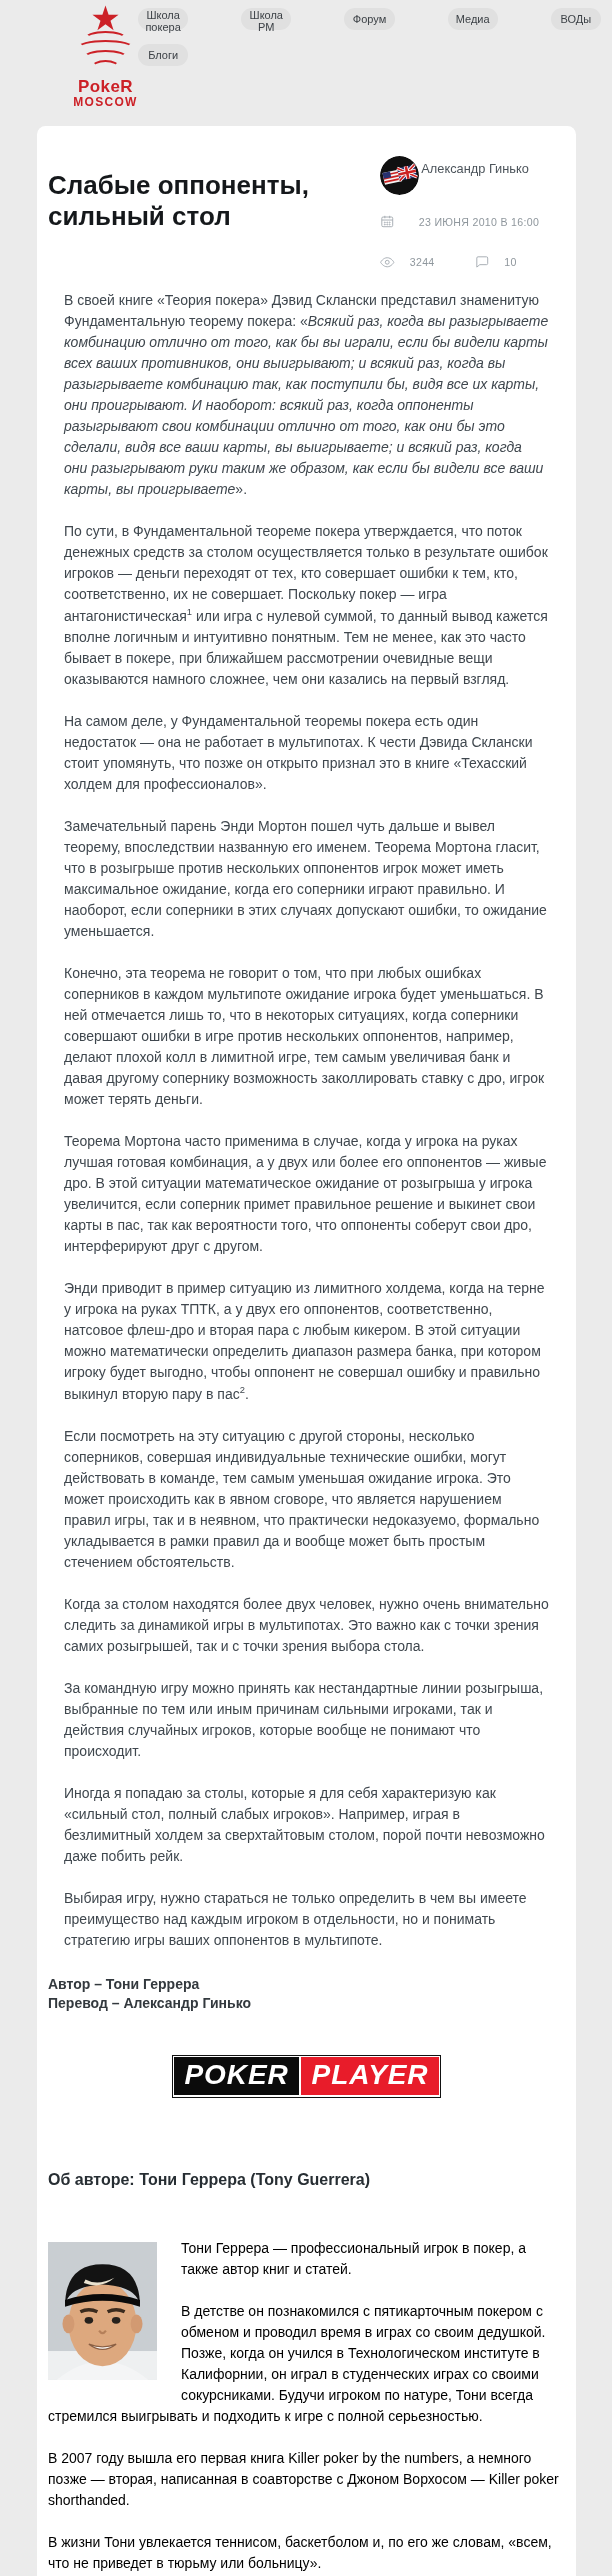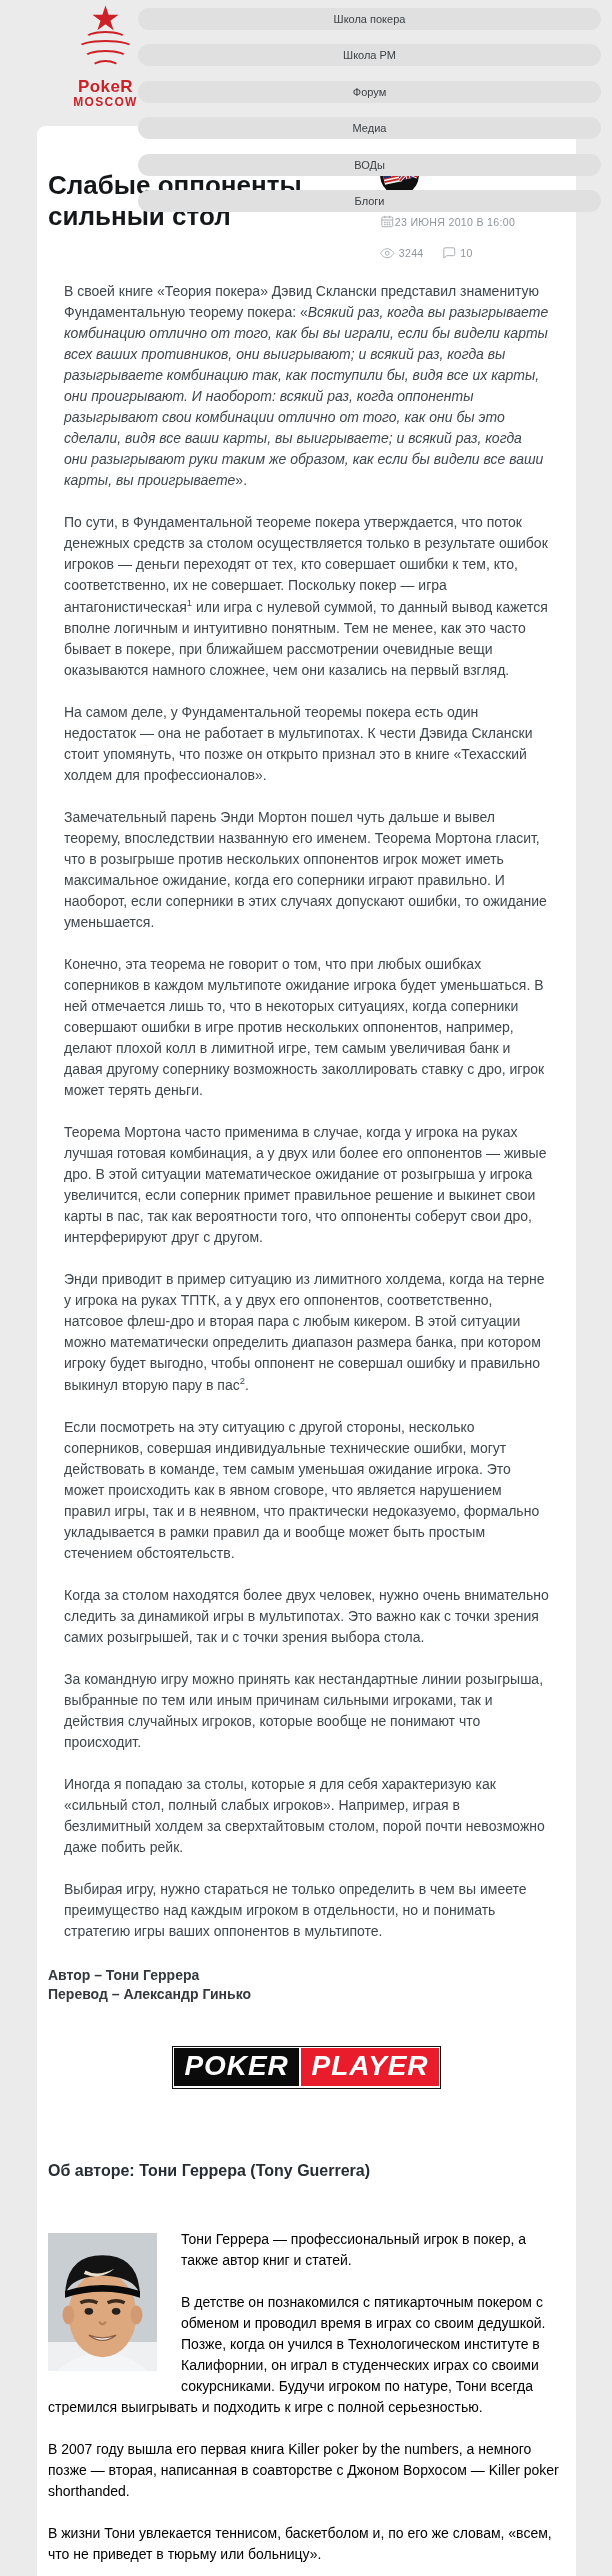--- a/index.html
+++ b/index.html
@@ -13,33 +13,33 @@
   .header{position:relative;height:126px;}
   .logo{position:absolute;left:58px;top:3.4px;width:95px;text-align:center;color:#cc2127;cursor:pointer;}
   .logo-star{font-size:34px;line-height:31px;color:#cc2127;display:block;}
   .arc{border:2.6px solid #cc2127;border-color:#cc2127 transparent transparent transparent;border-radius:50%;height:12px;}
   .arc1{width:39px;margin:-3.4px auto 0;}
   .arc2{width:53px;margin:-6.8px auto 0;}
   .arc3{width:41px;margin:-6px auto 0;}
   .arc4{width:25.5px;margin:-6px auto 0;}
   .logo-t1{font-weight:bold;font-size:17px;letter-spacing:0.4px;margin-top:1.7px;line-height:1;}
   .logo-t2{font-weight:bold;font-size:12px;letter-spacing:1.3px;line-height:1.2;}
-  .nav{position:absolute;left:138px;right:12px;top:7.7px;display:grid;grid-template-columns:repeat(1,1fr);gap:14.5px 53px;}
+  .nav{position:absolute;left:138px;right:12px;top:7.7px;display:grid;grid-template-columns:repeat(5,1fr);gap:14.5px 53px;}
   .nav-btn{background:#e0e0e0;border:none;border-radius:11px;height:22px;font-size:11px;color:#3c4146;font-family:inherit;cursor:pointer;}
   
   .card{margin:0 37px;background:#fff;border-radius:8.5px;padding:27px 11px 41px;}
   .article-header{display:flex;justify-content:space-between;}
   .page-title{font-size:26px;font-weight:bold;color:#15181b;line-height:1.16;width:349px;}
   .author-meta{width:194px;padding-top:3.4px;}
   .author-row{display:flex;align-items:flex-start;gap:2px;}
   .avatar{width:39px;height:39px;border-radius:50%;overflow:hidden;flex:0 0 39px;}
   .author-name{font-size:12.8px;color:#4c545b;padding-top:5.1px;}
-  .meta-row{display:flex;align-items:center;gap:0;color:#8f979d;font-size:10.6px;letter-spacing:0.3px;}
+  .meta-row{display:flex;align-items:center;gap:24px;color:#8f979d;font-size:10.6px;letter-spacing:0.3px;}
   .meta-date{margin-top:19px;}
-  .meta-stats{margin-top:17px;gap:4px;}
+  .meta-stats{margin-top:26px;gap:15px;}
   .meta-ico{width:14.5px;height:14.5px;flex:0 0 14.5px;}
   .stat-gap{width:10.2px;}
   
   .article-body{margin-top:17px;}
   .article-body p{margin:21px 16px;font-size:14px;line-height:1.5;color:#3f474e;}
   .seg-i{font-style:italic;}
   sup{font-size:9.4px;}
   .credits{margin-top:25.5px;}
   .credits p{margin:2.6px 0;font-weight:bold;font-size:14px;color:#33393e;}
   

